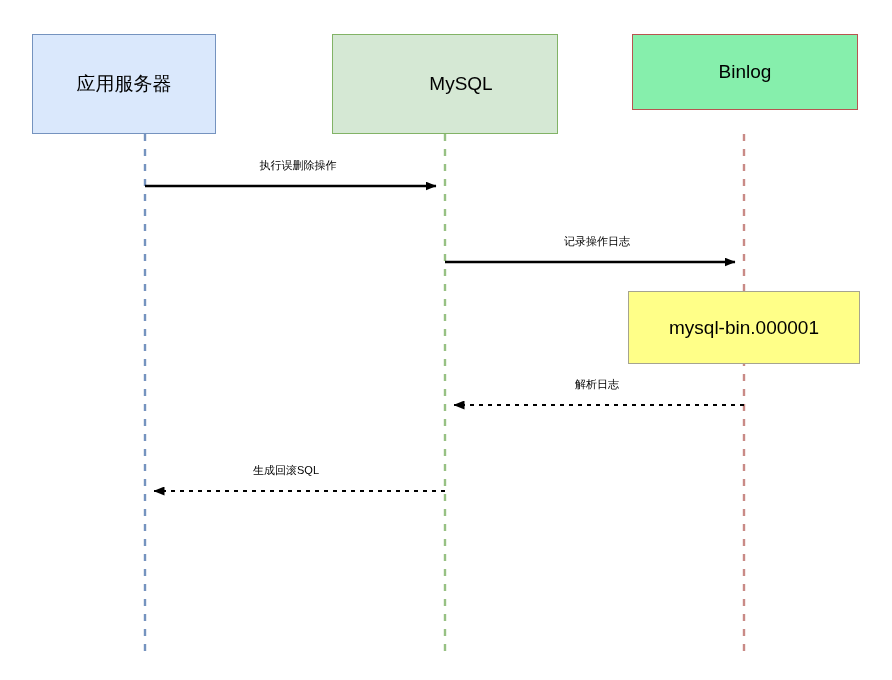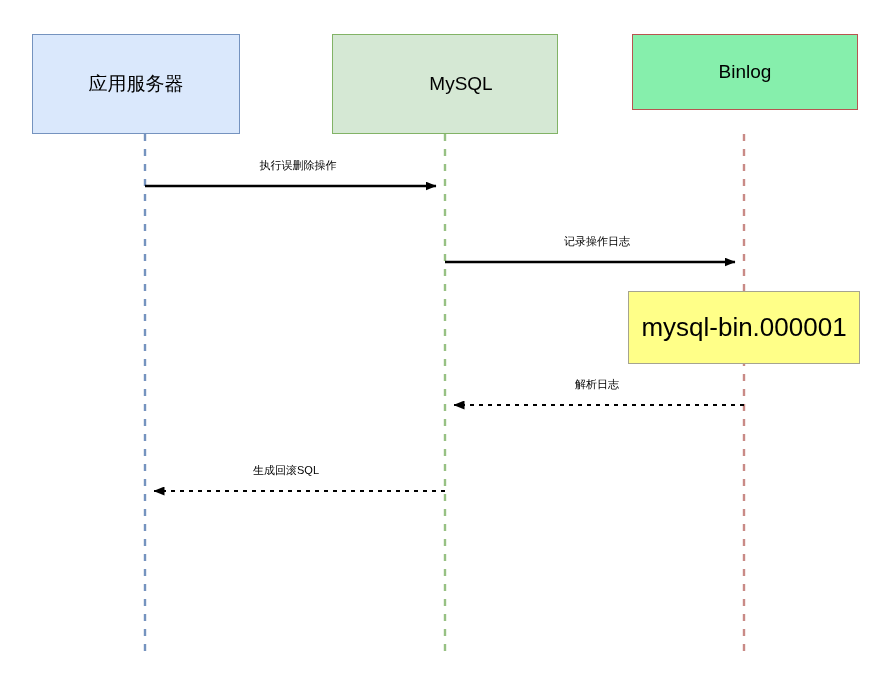--- a/index.html
+++ b/index.html
@@ -42,21 +42,21 @@
   }
   .note-box {
     position: absolute;
     box-sizing: border-box;
     border: 1.6px solid #a6a48f;
     display: flex;
     align-items: center;
     justify-content: center;
   }
   .note-label {
-    font-size: 26px;
+    font-size: 19px;
     color: #000000;
     white-space: nowrap;
   }
   .msg-label {
     position: absolute;
     font-size: 11px;
     color: #000000;
     white-space: nowrap;
     text-align: center;
     transform: translateX(-50%);
@@ -87,21 +87,21 @@
       <line x1="145" y1="186" x2="436" y2="186" stroke="#000000" stroke-width="2.6" marker-end="url(#arrowhead-solid)"></line>
 
       <line x1="445" y1="262" x2="735" y2="262" stroke="#000000" stroke-width="2.6" marker-end="url(#arrowhead-solid)"></line>
 
       <line x1="744" y1="405" x2="454" y2="405" stroke="#000000" stroke-width="2.2" stroke-dasharray="4 5" marker-end="url(#arrowhead-dashed)"></line>
 
       <line x1="445" y1="491" x2="154" y2="491" stroke="#000000" stroke-width="2.2" stroke-dasharray="4 5" marker-end="url(#arrowhead-dashed)"></line>
     </g>
   </svg>
 
-  <div class="actor-box" style="left:32px; top:34px; width:208px; height:100px; background:#dae8fc; border-color:#7593bf;">
+  <div class="actor-box" style="left:32px; top:34px; width:184px; height:100px; background:#dae8fc; border-color:#7593bf;">
     <span class="actor-label">应用服务器</span>
   </div>
 
   <div class="actor-box" style="left:332px; top:34px; width:226px; height:100px; background:#d5e8d4; border-color:#82b366;padding-left:32px;">
     <span class="actor-label">MySQL</span>
   </div>
 
   <div class="actor-box" style="left:632px; top:34px; width:226px; height:76px; background:#86efac; border-color:#b85450;">
     <span class="actor-label">Binlog</span>
   </div>

